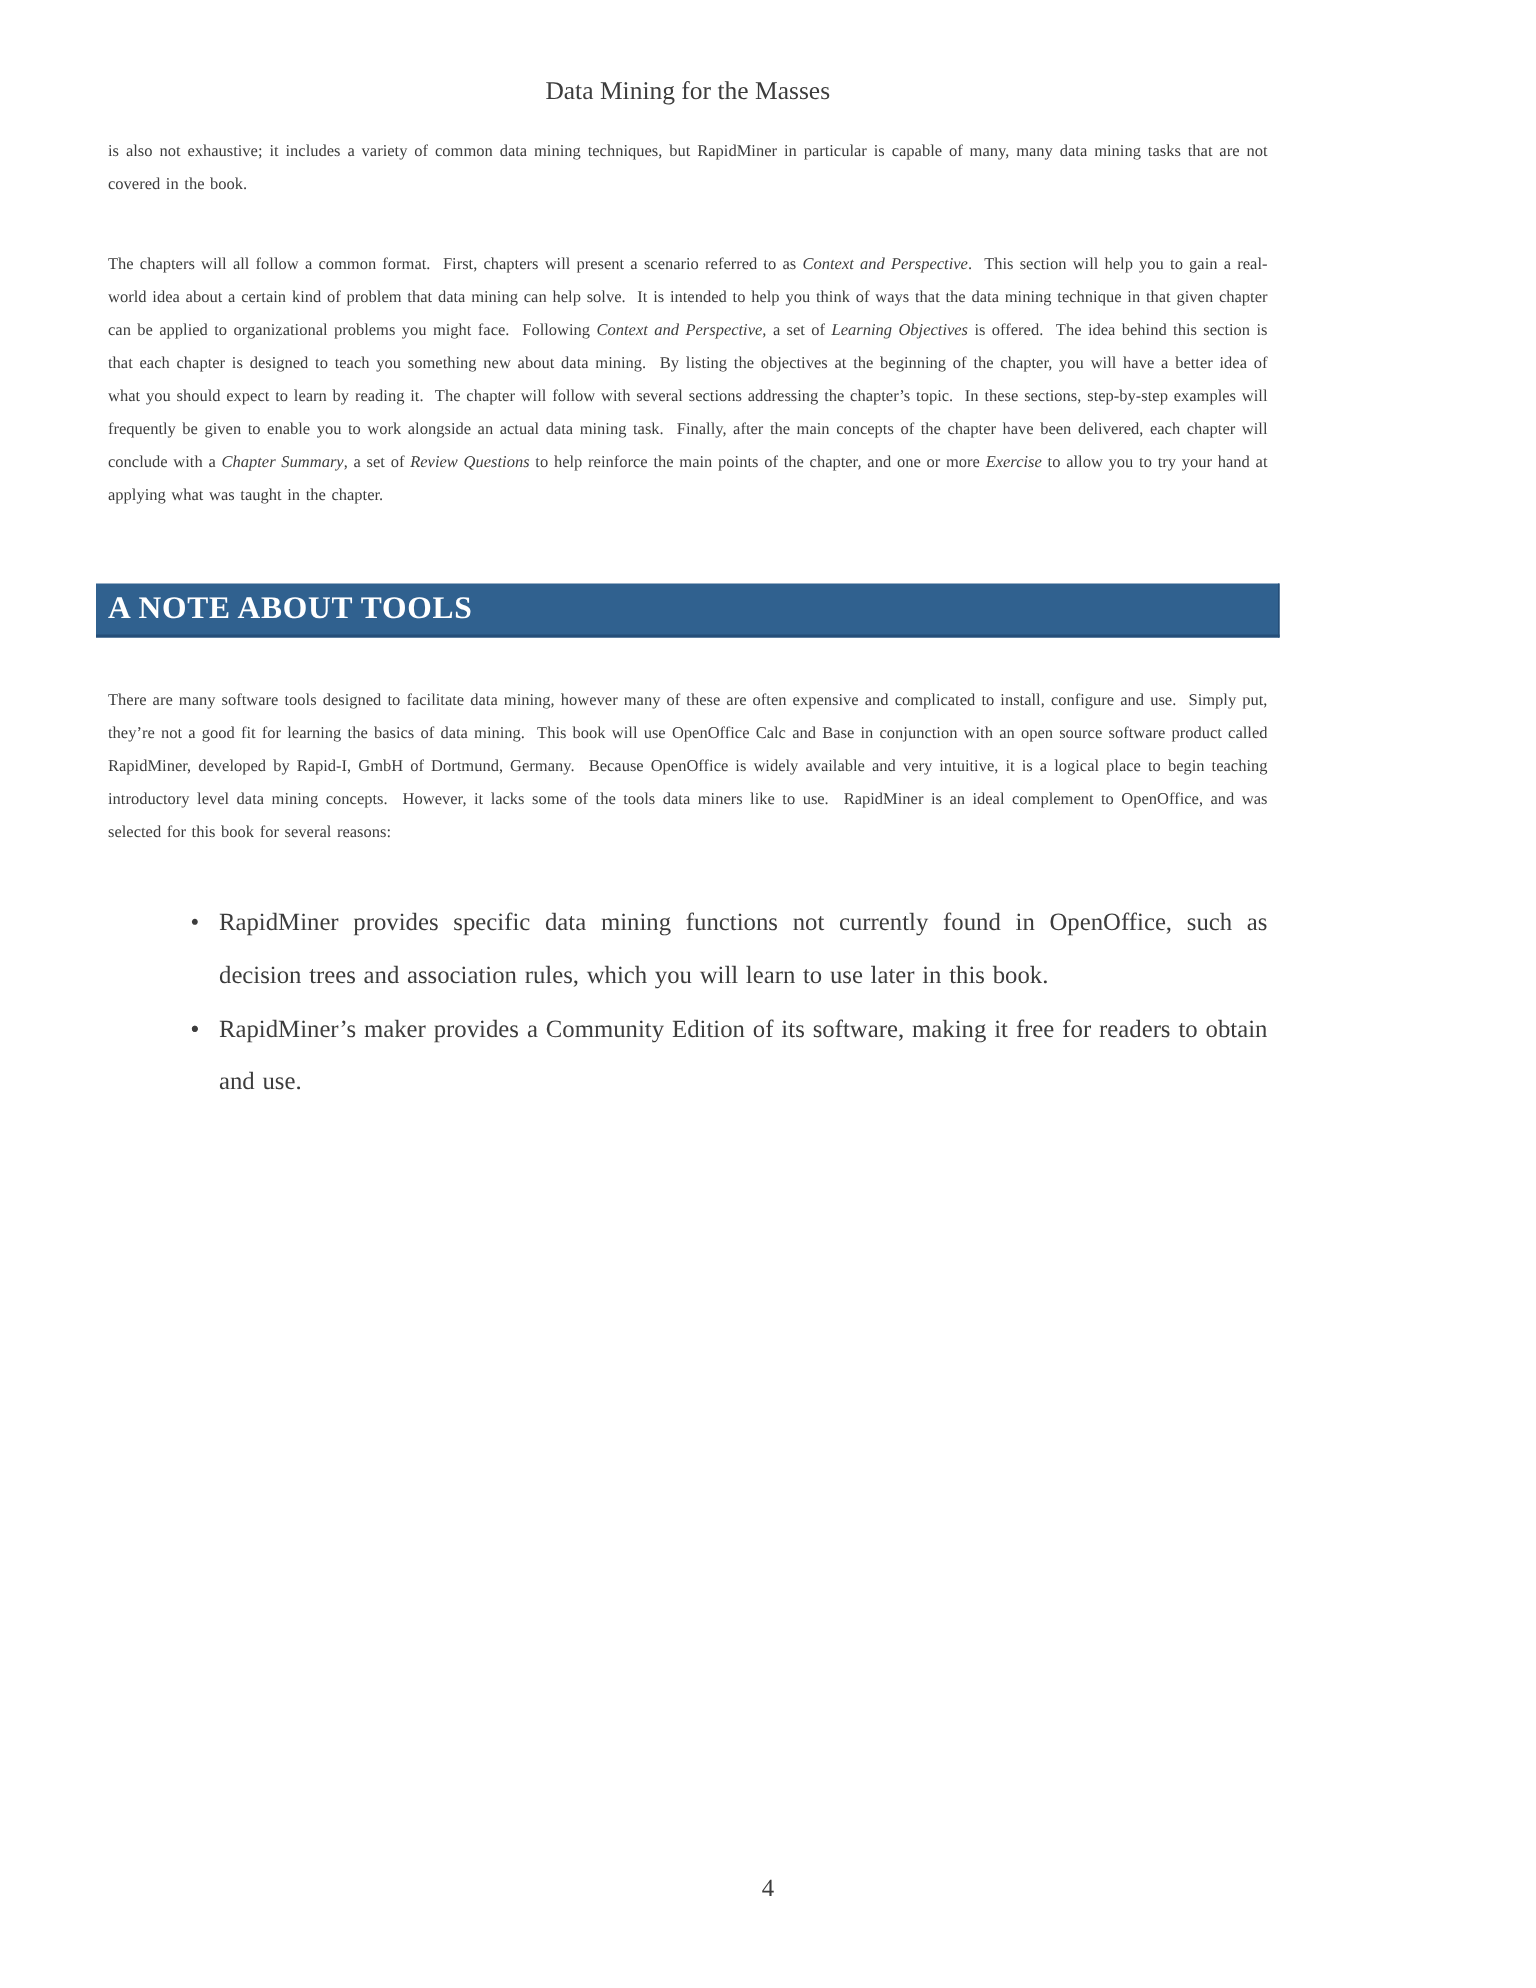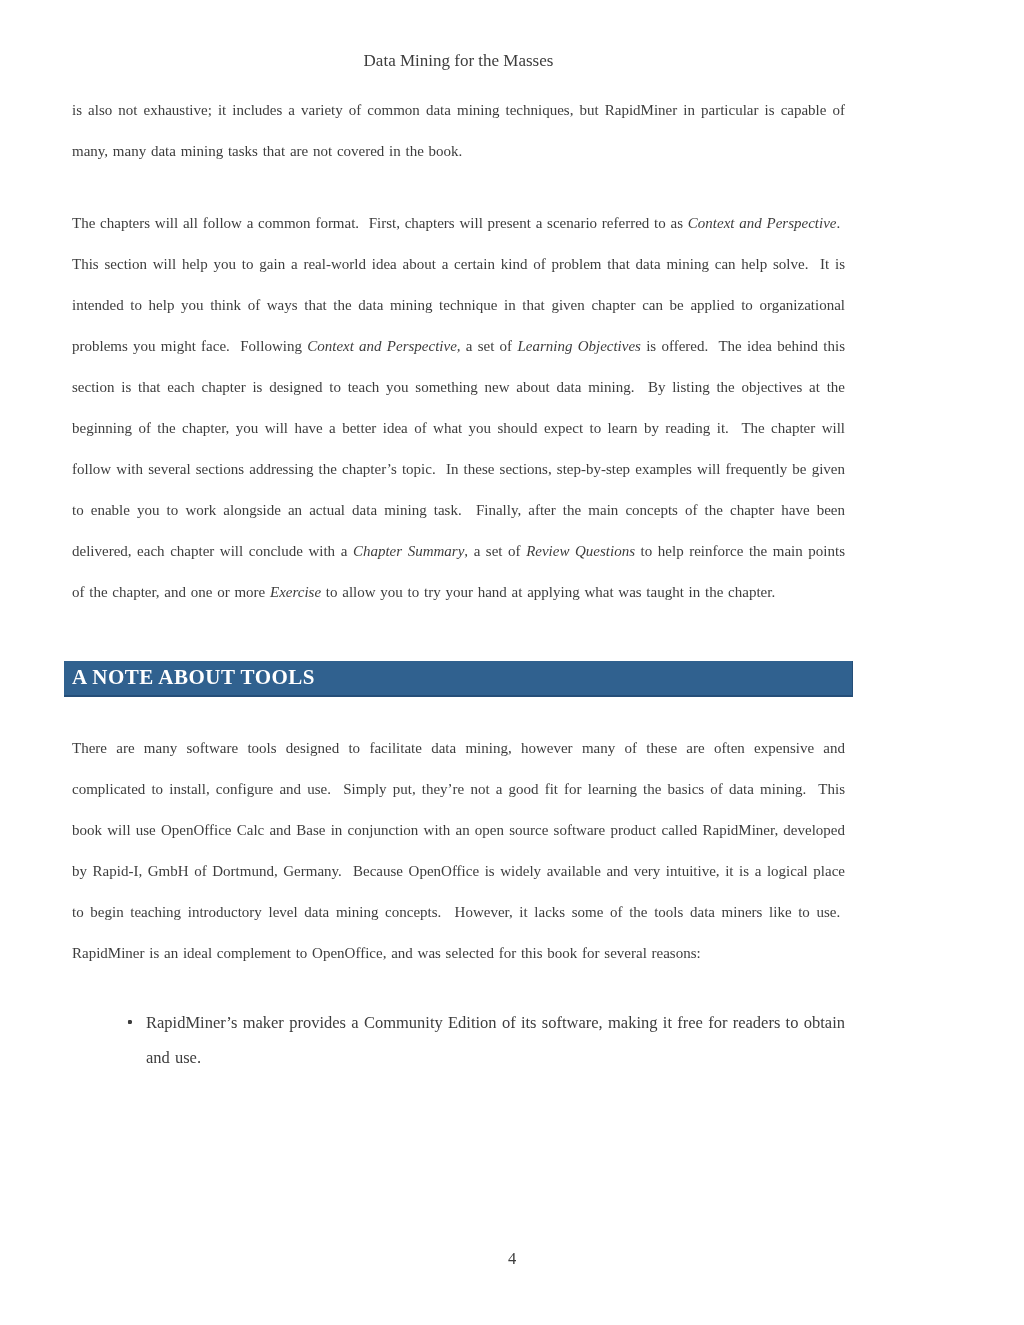--- a/index.html
+++ b/index.html
@@ -17,22 +17,22 @@
     margin-left: 72px;
     padding-top: 44px;
   }
   .header {
     text-align: center;
     font-size: 17px;
     line-height: 34px;
     color: var(--body-text, #3d3d3d);
   }
   p.para {
-    font-size: 15px;
-    line-height: 41px;
+    font-size: 11px;
+    line-height: 22px;
     text-align: justify;
     margin: 0;
     margin-top: 31px;
     word-spacing: 1px;
   }
   p.para:first-of-type { margin-top: 12px; }
   .italic { font-style: italic; }
   .banner {
     margin-left: -8px;
     width: calc(100% + 16px);
@@ -89,20 +89,21 @@
 
     <div class="banner">
       <span class="banner-text">A NOTE ABOUT TOOLS</span>
     </div>
 
     <p class="para"><span>There are many software tools designed to facilitate data mining, however many of these are often expensive and complicated to install, configure and use.&nbsp; Simply put, they’re not a good fit for learning the basics of data mining.&nbsp; This book will use OpenOffice Calc and Base in conjunction with an open source software product called RapidMiner, developed by Rapid-I, GmbH of Dortmund, Germany.&nbsp; Because OpenOffice is widely available and very intuitive, it is a logical place to begin teaching introductory level data mining concepts.&nbsp; However, it lacks some of the tools data miners like to use.&nbsp; RapidMiner is an ideal complement to OpenOffice, and was selected for this book for several reasons:</span></p>
 
     <div class="bullets">
       <div class="bullet-item">
         <span class="bullet-marker">•</span>
+        <span><span>RapidMiner provides specific data mining functions not currently found in OpenOffice, such as decision trees and association rules, which you will learn to use later in this book.</span></span>
       </div>
       <div class="bullet-item">
         <span class="bullet-marker">•</span>
       </div>
       <div class="bullet-item">
         <span class="bullet-marker">•</span>
         <span><span>RapidMiner’s maker provides a Community Edition of its software, making it free for readers to obtain and use.</span></span>
       </div>
     </div>
 

